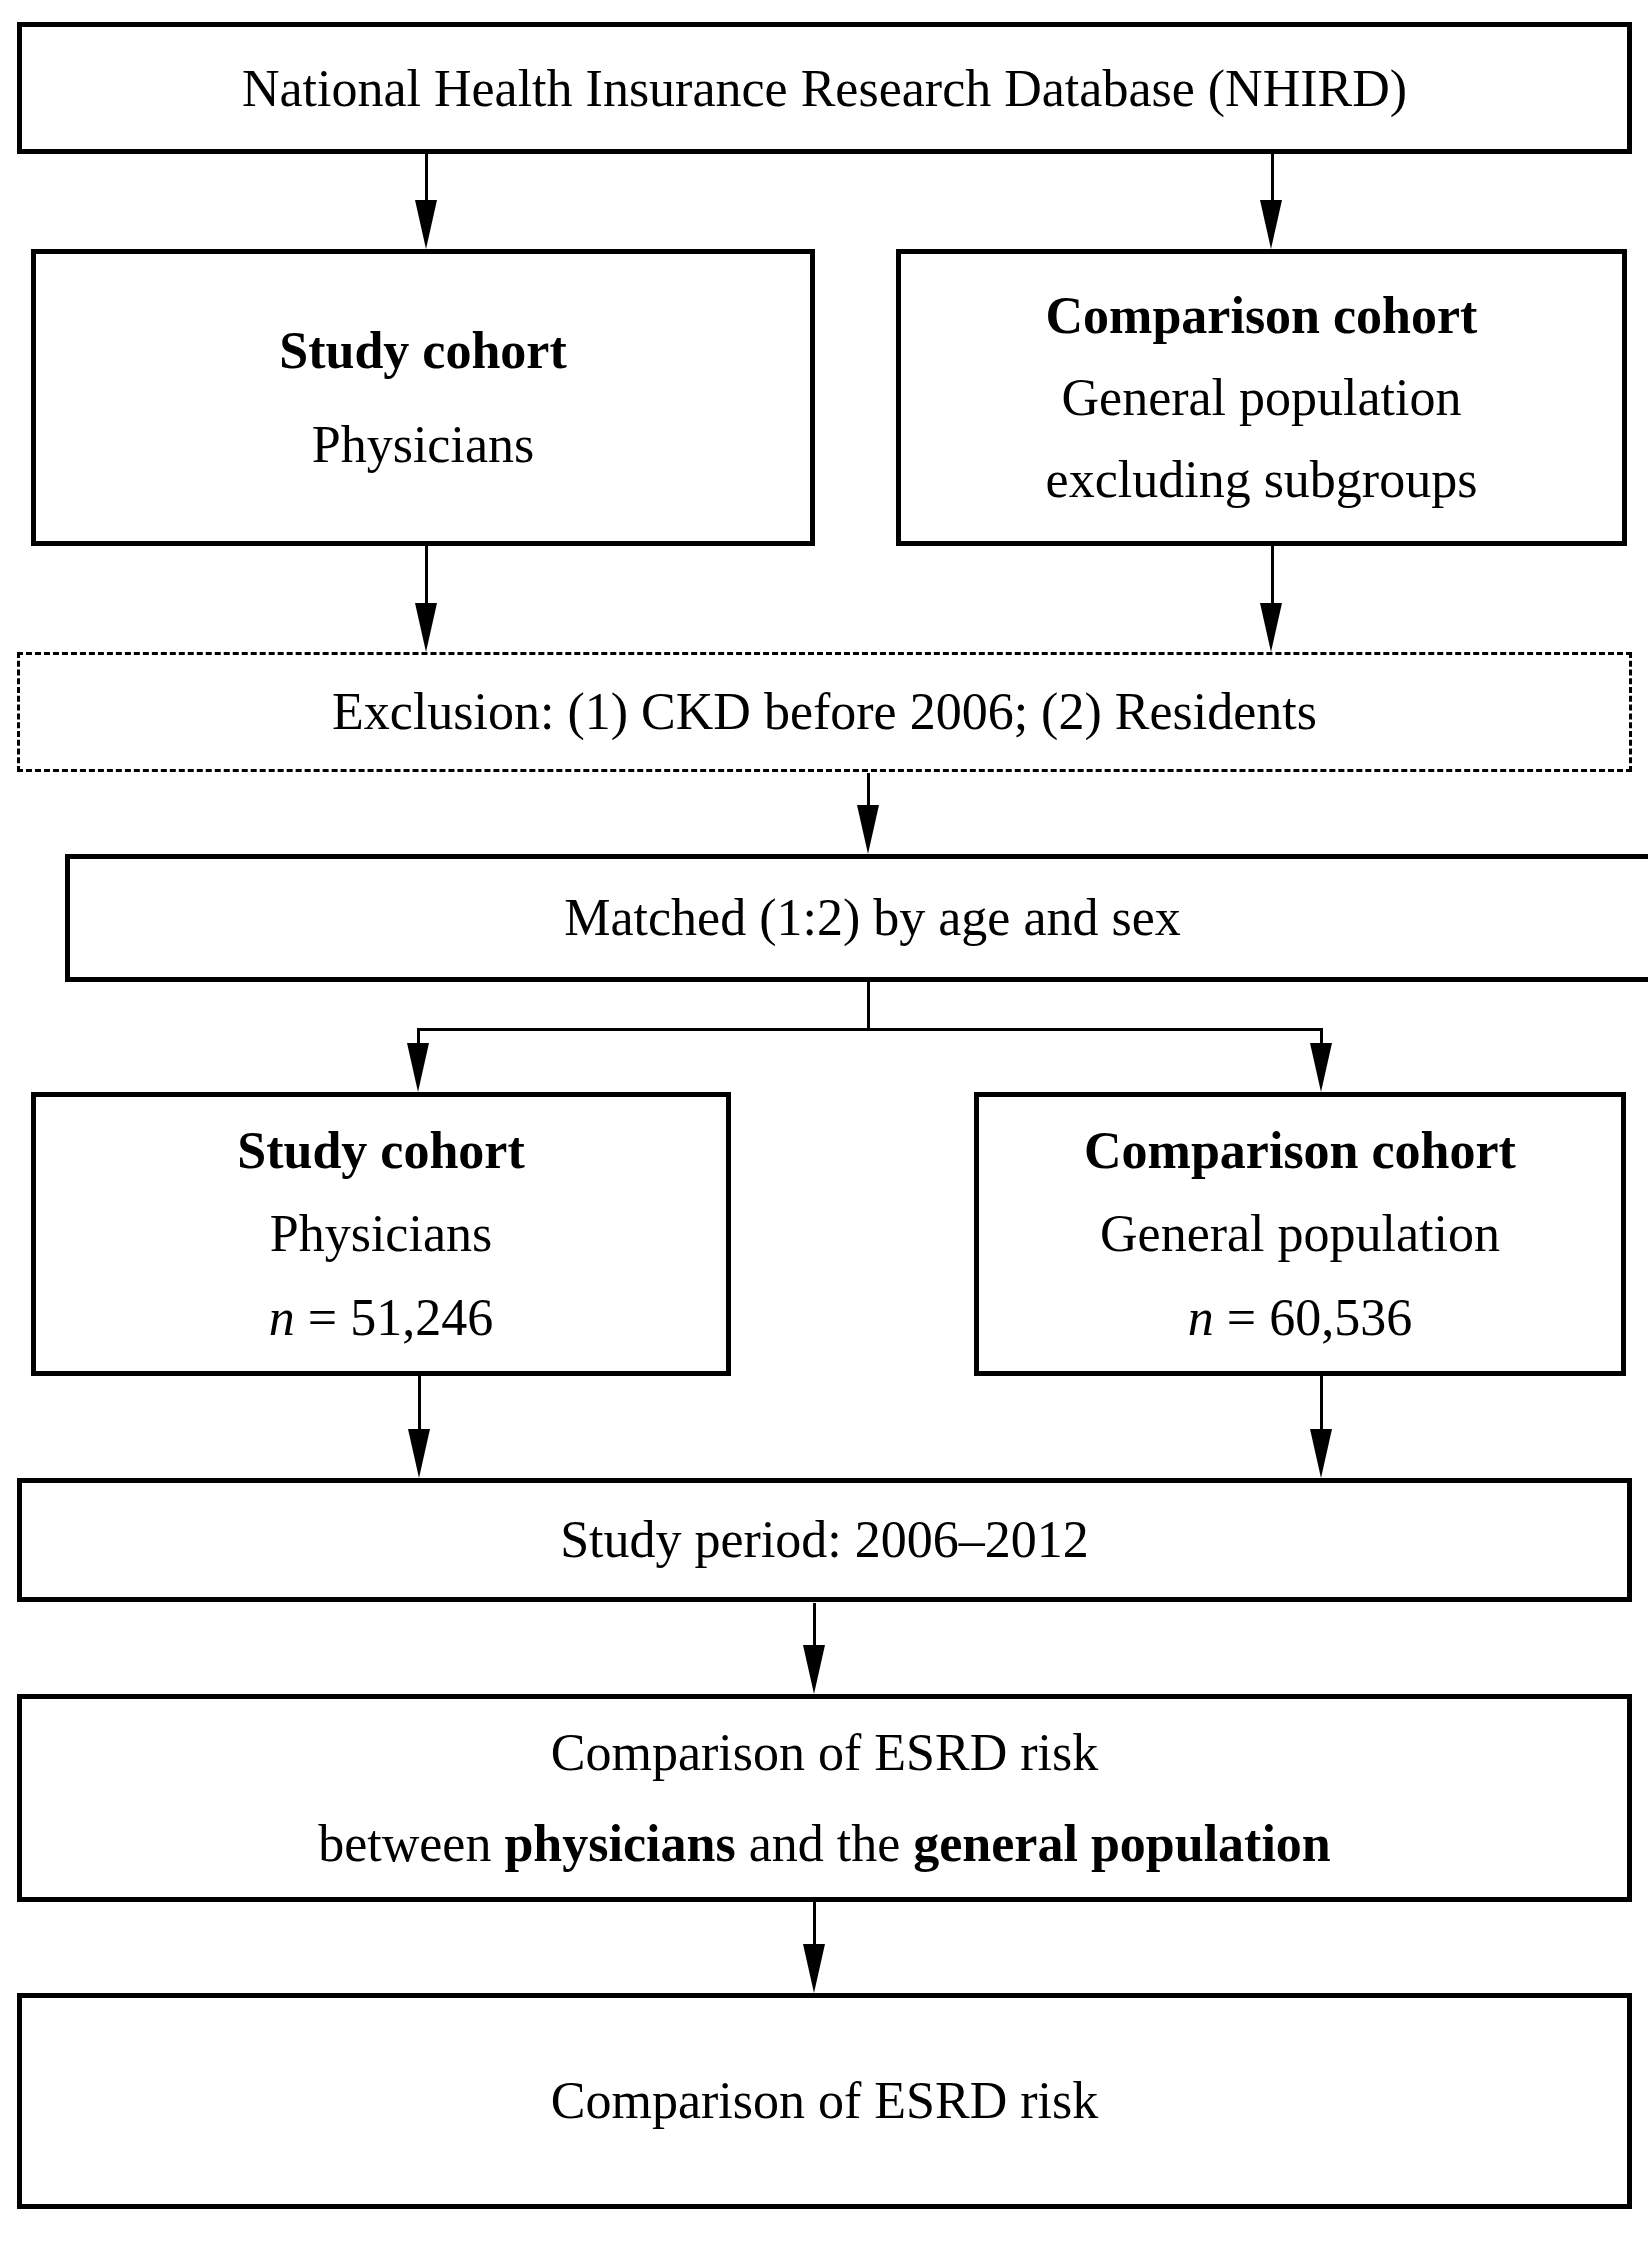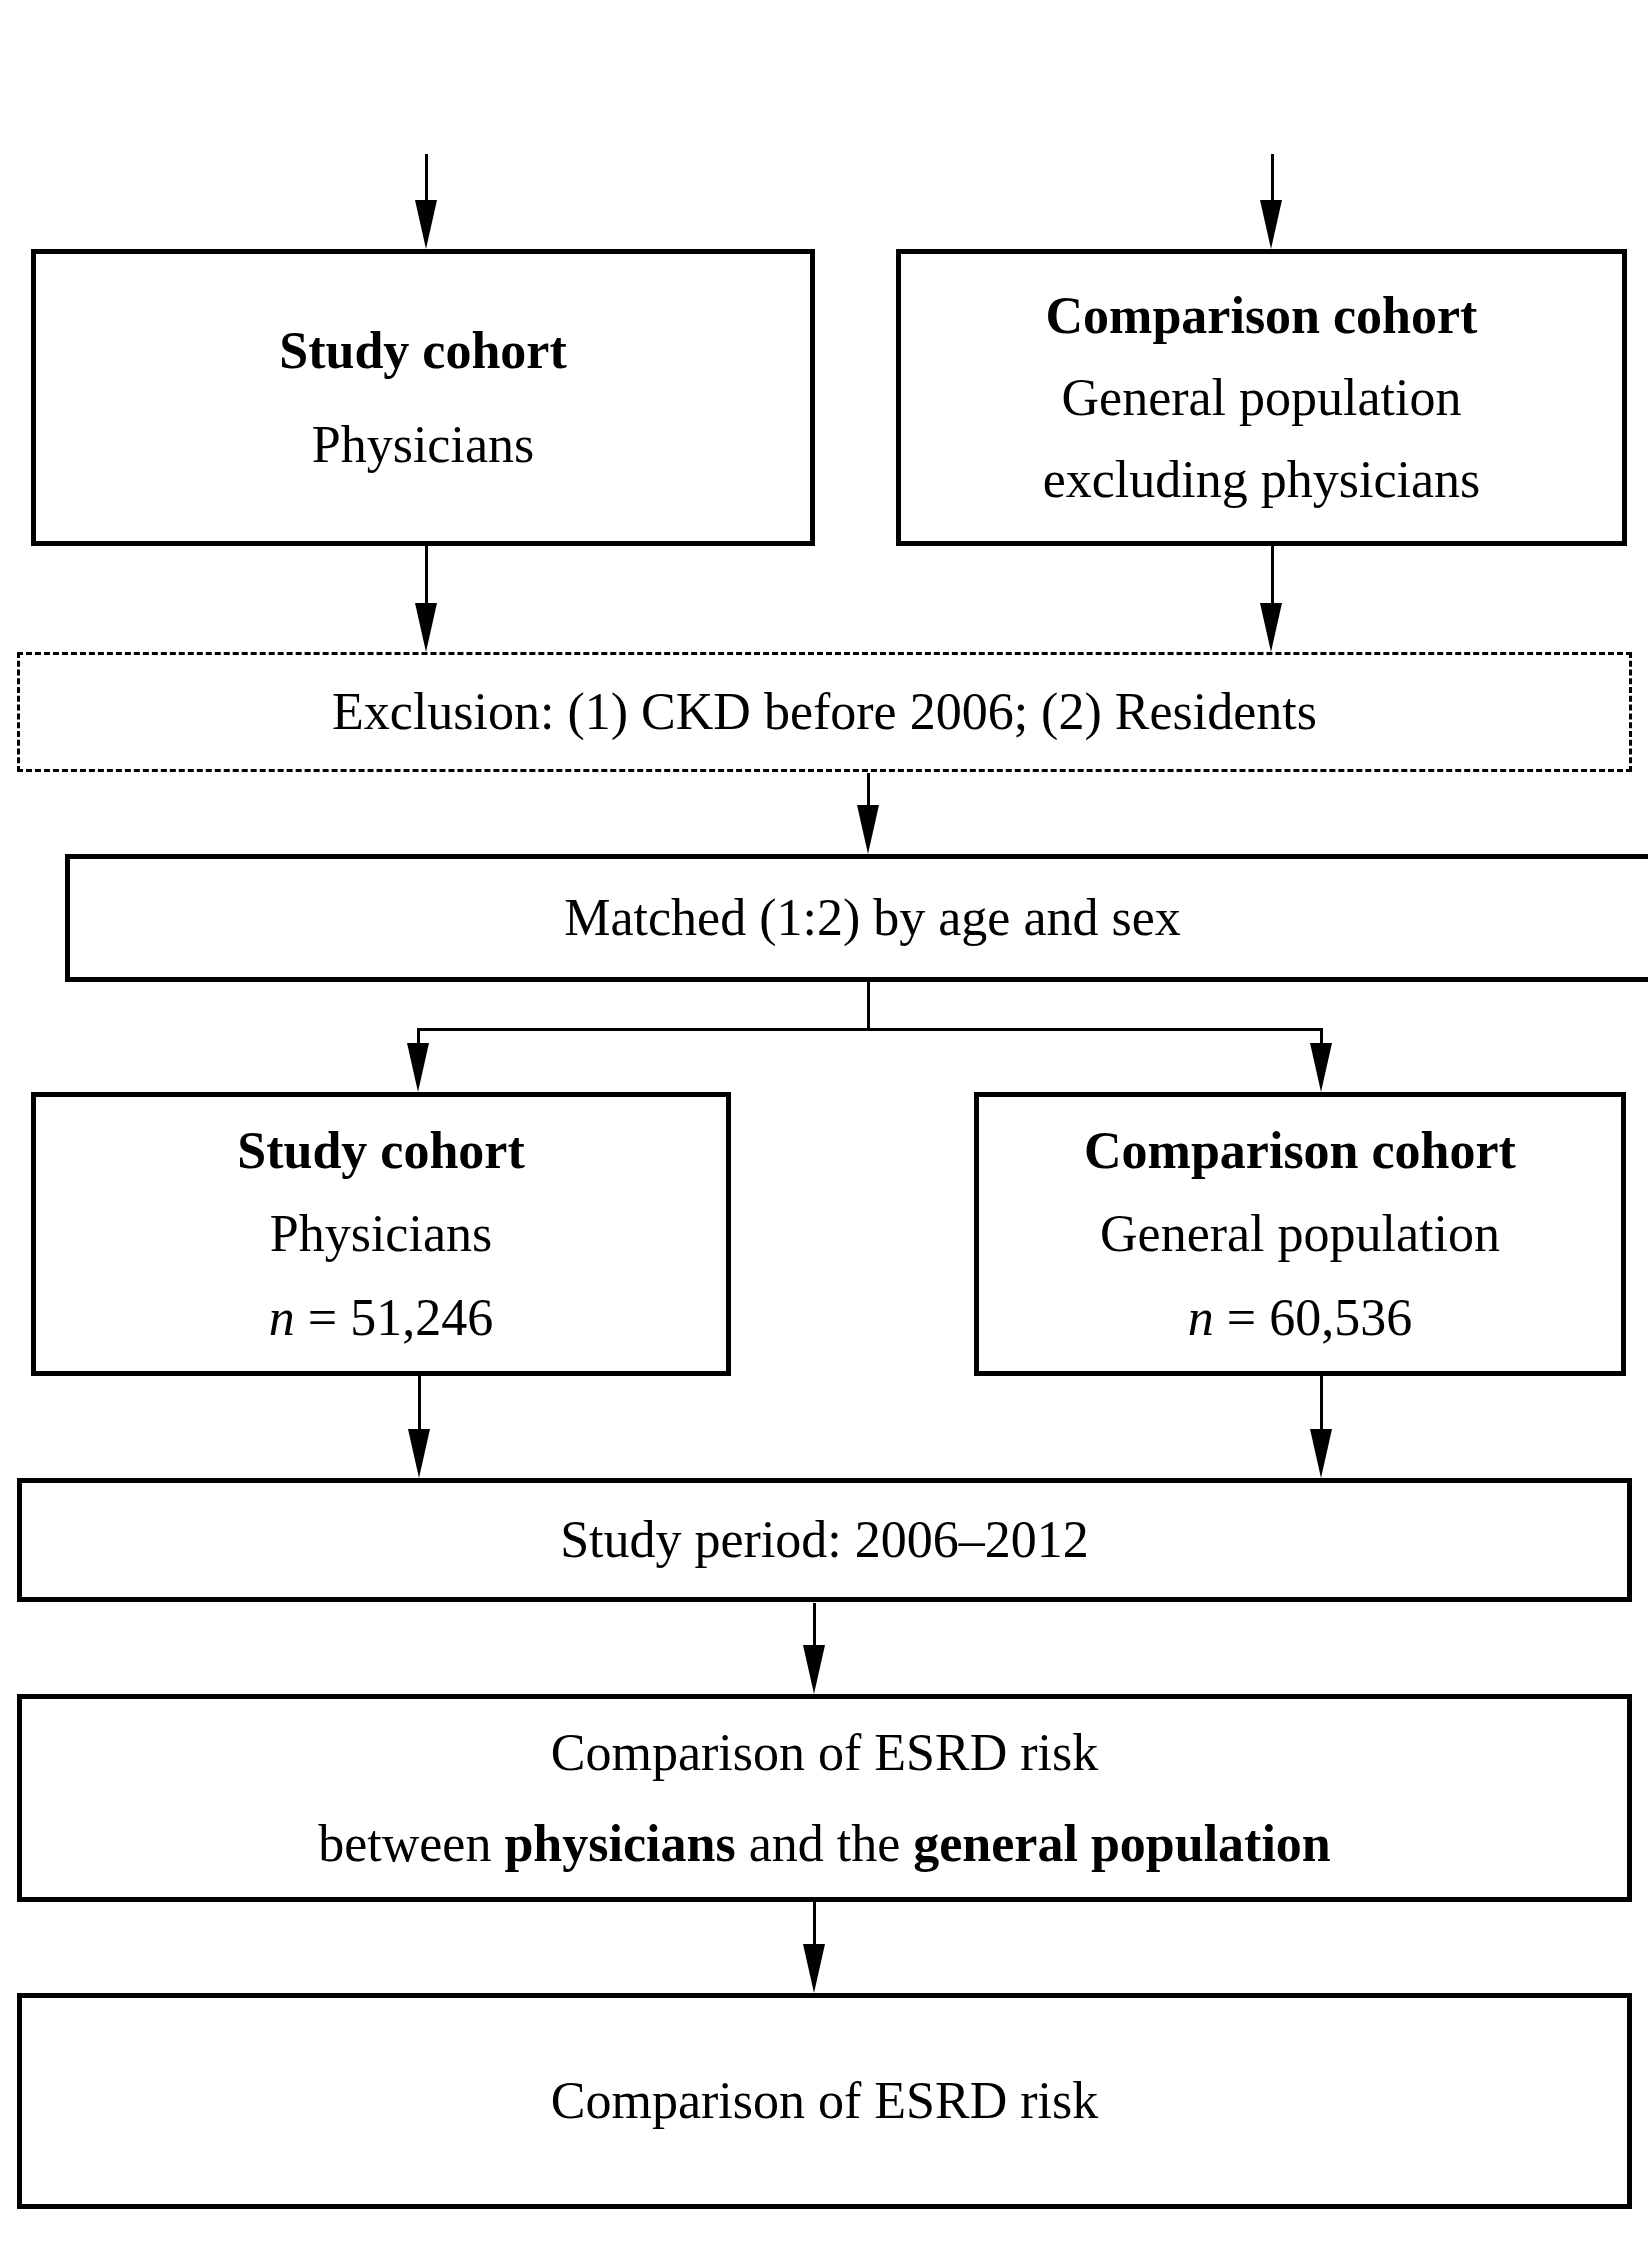--- a/index.html
+++ b/index.html
@@ -58,35 +58,38 @@
     border-left: 11.8px solid transparent;
     border-right: 11.8px solid transparent;
     border-top: 49px solid #000000;
   }
 </style>
 </head>
 <body>
 
 <div class="canvas">
 
+  <div class="box" style="left:17px; top:22.4px; width:1615px; height:132px;">
+    <div>National Health Insurance Research Database (NHIRD)</div>
+  </div>
 
   <div class="vline" style="left:425px; top:154px; height:50px;"></div>
   <div class="ahead" style="left:415px; top:200px;"></div>
   <div class="vline" style="left:1271px; top:154px; height:50px;"></div>
   <div class="ahead" style="left:1260px; top:200px;"></div>
 
   <div class="box gap70" style="left:31px; top:249px; width:784px; height:297px;">
     <div class="bold">Study cohort</div>
     <div>Physicians</div>
   </div>
 
   <div class="box gap48" style="left:896px; top:249px; width:731px; height:297px;">
     <div class="bold">Comparison cohort</div>
     <div>General population</div>
-    <div>excluding physicians</div>
+    <div>excluding subgroups</div>
   </div>
 
   <div class="vline" style="left:425px; top:546px; height:59px;"></div>
   <div class="ahead" style="left:415px; top:603px;"></div>
   <div class="vline" style="left:1271px; top:546px; height:59px;"></div>
   <div class="ahead" style="left:1260px; top:603px;"></div>
 
   <div class="box dashed" style="left:17px; top:652px; width:1615px; height:120px;">
     <div>Exclusion: (1) CKD before 2006; (2) Residents</div>
   </div>

